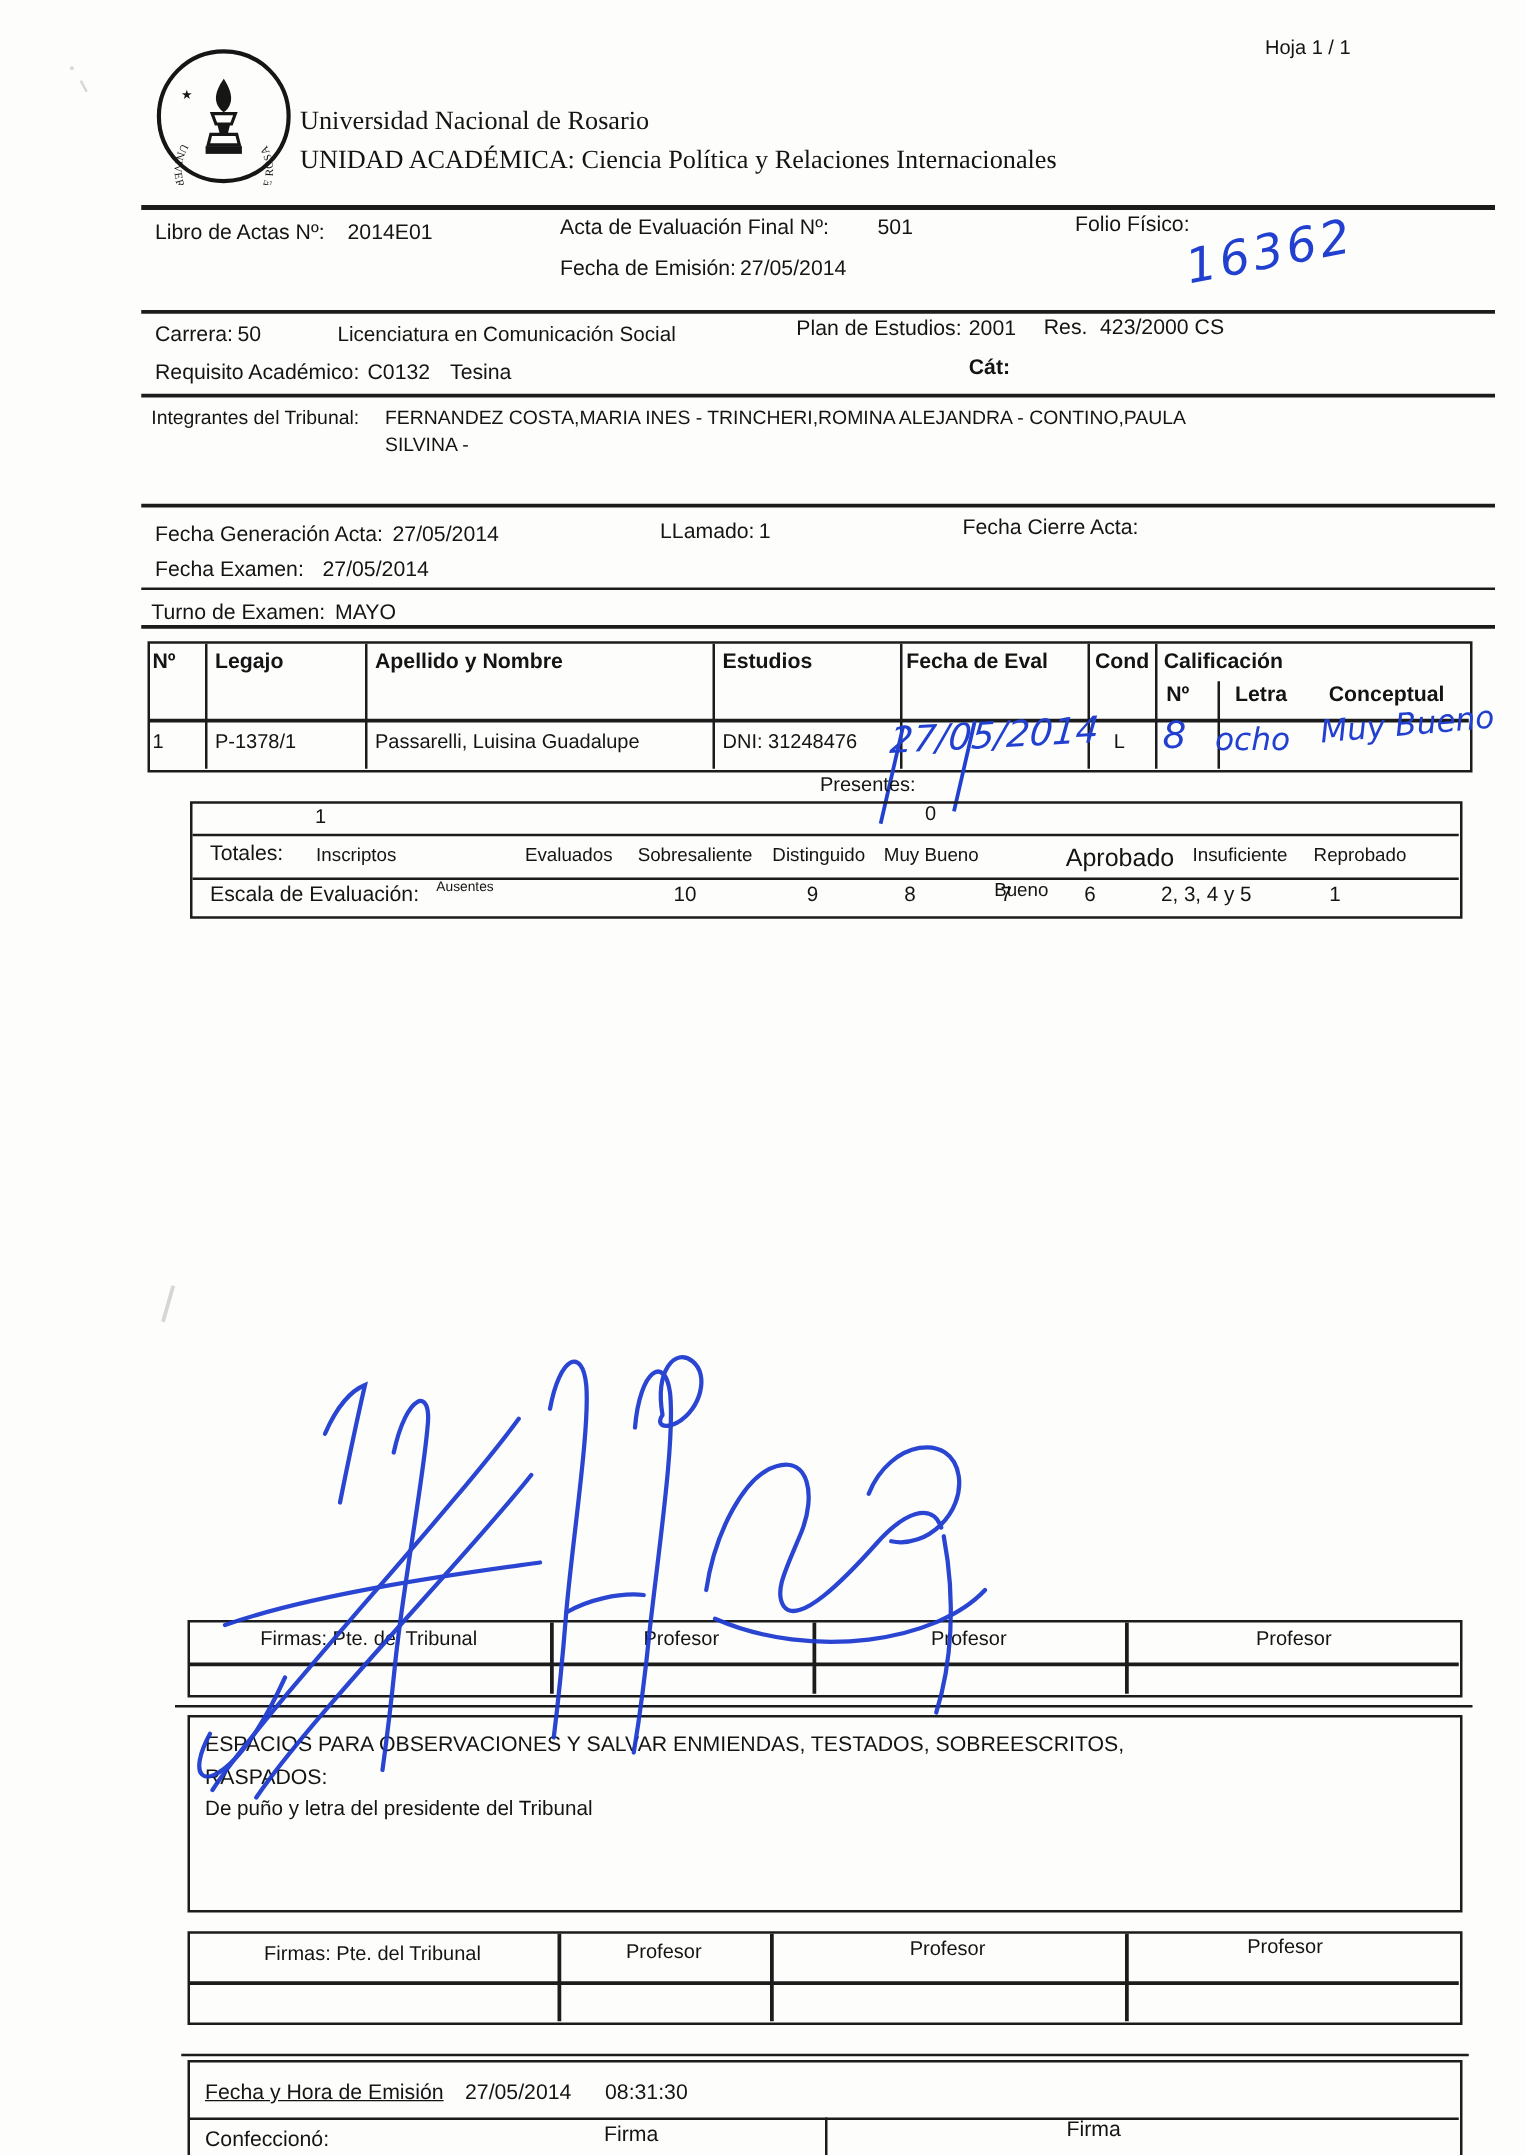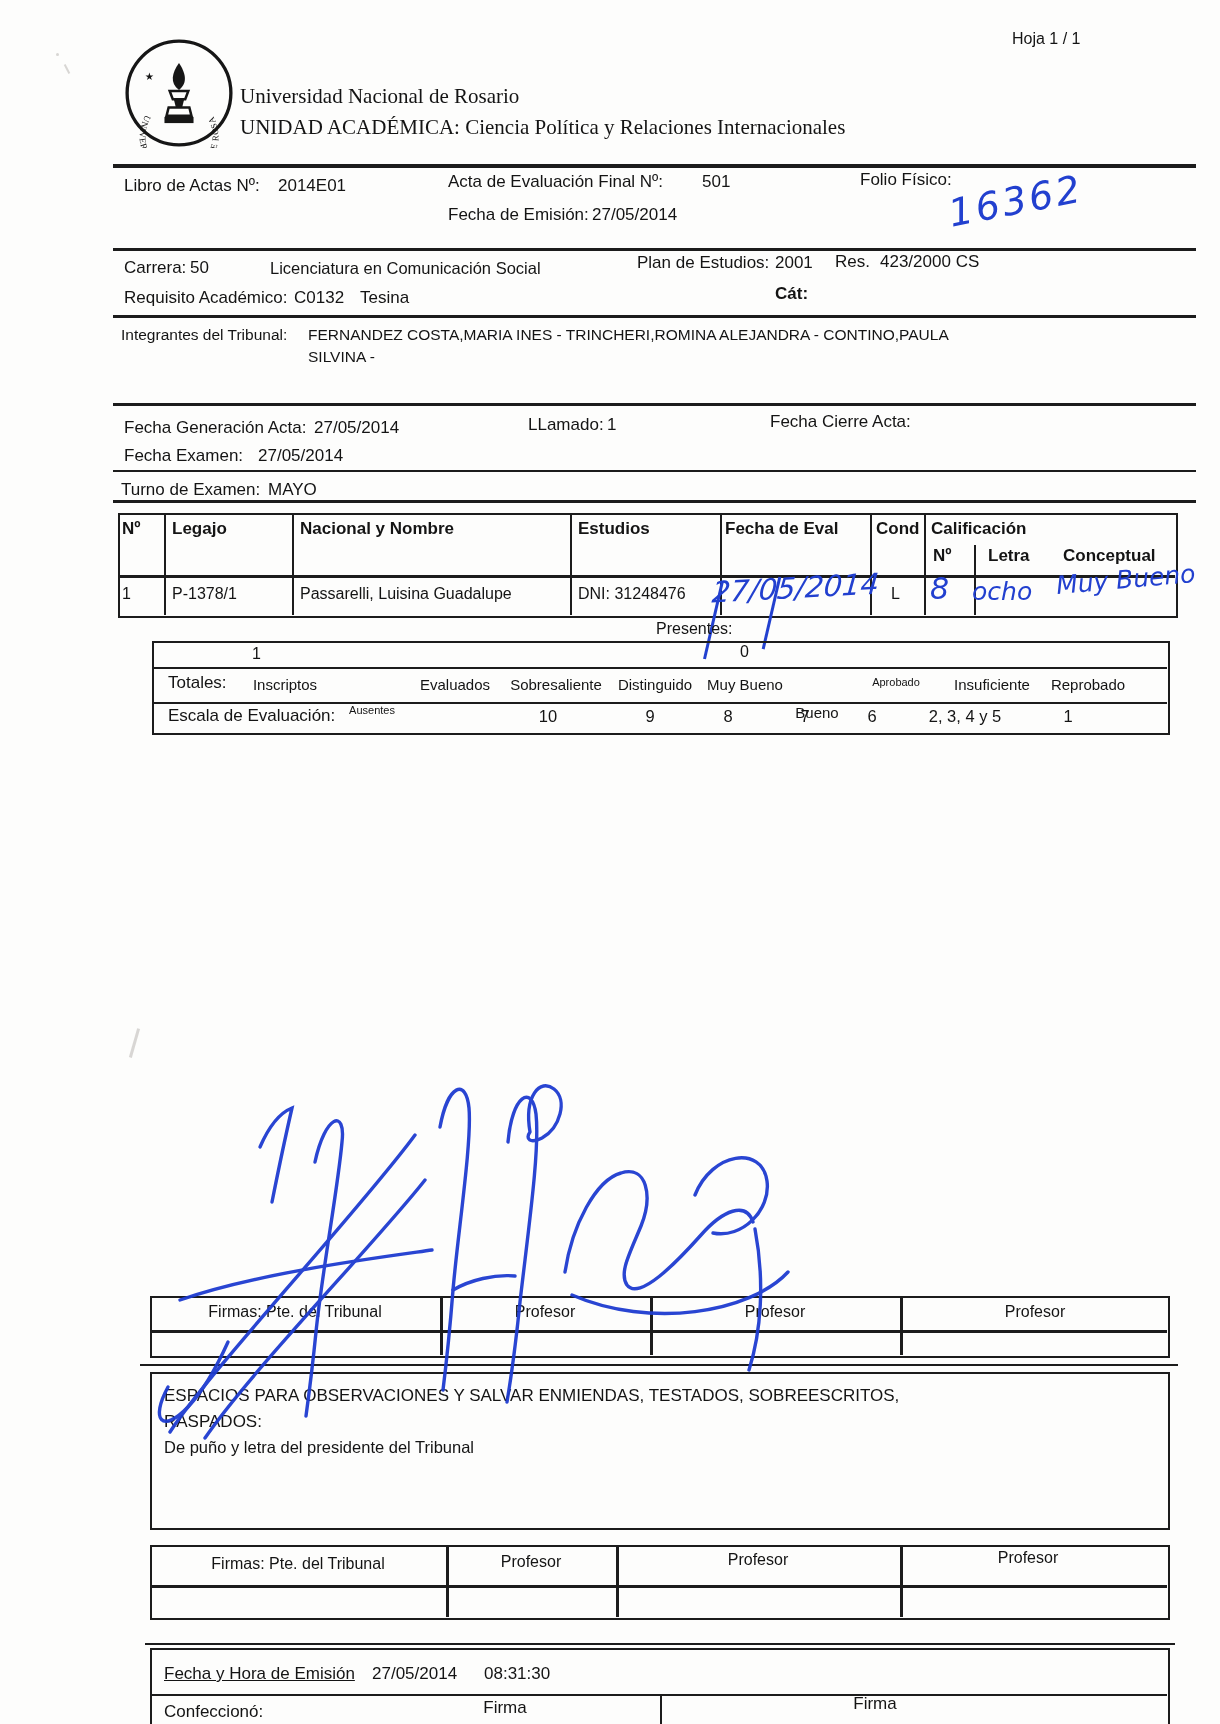--- a/index.html
+++ b/index.html
@@ -97,21 +97,21 @@
     <div class="vline" style="left:172px;top:0;width:2px;height:100px;"></div>
     <div class="vline" style="left:450px;top:0;width:2px;height:100px;"></div>
     <div class="vline" style="left:600px;top:0;width:2px;height:100px;"></div>
     <div class="vline" style="left:750px;top:0;width:2px;height:100px;"></div>
     <div class="vline" style="left:804px;top:0;width:2px;height:100px;"></div>
     <div class="vline" style="left:854px;top:30px;width:2px;height:70px;"></div>
   </div>
 
   <div class="t b" style="left:122px;top:519px;font-size:17px;">Nº</div>
   <div class="t b" style="left:172px;top:519px;font-size:17px;">Legajo</div>
-  <div class="t b" style="left:300px;top:519px;font-size:17px;">Nacional y Nombre</div>
+  <div class="t b" style="left:300px;top:519px;font-size:17px;">Apellido y Nombre</div>
   <div class="t b" style="left:578px;top:519px;font-size:17px;">Estudios</div>
   <div class="t b" style="left:725px;top:519px;font-size:17px;">Fecha de Eval</div>
   <div class="t b" style="left:876px;top:519px;font-size:17px;">Cond</div>
   <div class="t b" style="left:931px;top:519px;font-size:17px;">Calificación</div>
   <div class="t b" style="left:933px;top:546px;font-size:17px;">Nº</div>
   <div class="t b" style="left:988px;top:546px;font-size:17px;">Letra</div>
   <div class="t b" style="left:1063px;top:546px;font-size:17px;">Conceptual</div>
 
   <div class="t" style="left:122px;top:585px;font-size:16px;">1</div>
   <div class="t" style="left:172px;top:585px;font-size:16px;">P-1378/1</div>
@@ -136,21 +136,21 @@
   <div class="t" style="left:740px;top:643px;font-size:16px;">0</div>
 
   <div class="t" style="left:168px;top:673px;font-size:17px;">Totales:</div>
   <div class="t cen" style="left:285px;top:676px;font-size:15px;">Inscriptos</div>
   <div class="t cen" style="left:372px;top:704px;font-size:11px;">Ausentes</div>
   <div class="t cen" style="left:455px;top:676px;font-size:15px;">Evaluados</div>
   <div class="t cen" style="left:556px;top:676px;font-size:15px;">Sobresaliente</div>
   <div class="t cen" style="left:655px;top:676px;font-size:15px;">Distinguido</div>
   <div class="t cen" style="left:745px;top:676px;font-size:15px;">Muy Bueno</div>
   <div class="t cen" style="left:817px;top:676px;font-size:15px;margin-top:28px;">Bueno</div>
-  <div class="t cen" style="left:896px;top:676px;font-size:11px;text-align:center;">Aprobado</div>
+  <div class="t cen" style="left:896px;top:676px;font-size:20px;text-align:center;">Aprobado</div>
   <div class="t cen" style="left:992px;top:676px;font-size:15px;">Insuficiente</div>
   <div class="t cen" style="left:1088px;top:676px;font-size:15px;">Reprobado</div>
 
   <div class="t" style="left:168px;top:706px;font-size:17px;">Escala de Evaluación:</div>
   <div class="t cen" style="left:548px;top:707px;font-size:16.5px;">10</div>
   <div class="t cen" style="left:650px;top:707px;font-size:16.5px;">9</div>
   <div class="t cen" style="left:728px;top:707px;font-size:16.5px;">8</div>
   <div class="t cen" style="left:805px;top:707px;font-size:16.5px;">7</div>
   <div class="t cen" style="left:872px;top:707px;font-size:16.5px;">6</div>
   <div class="t cen" style="left:965px;top:707px;font-size:16.5px;">2, 3, 4 y 5</div>

